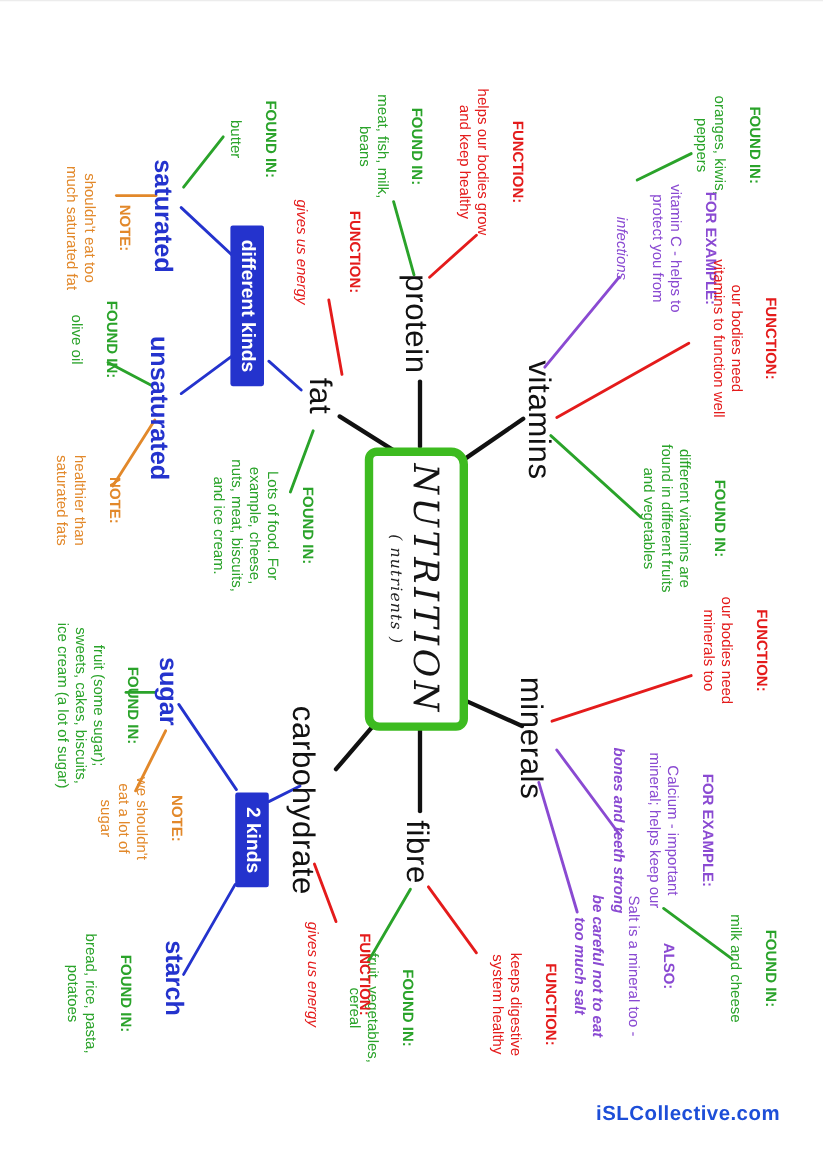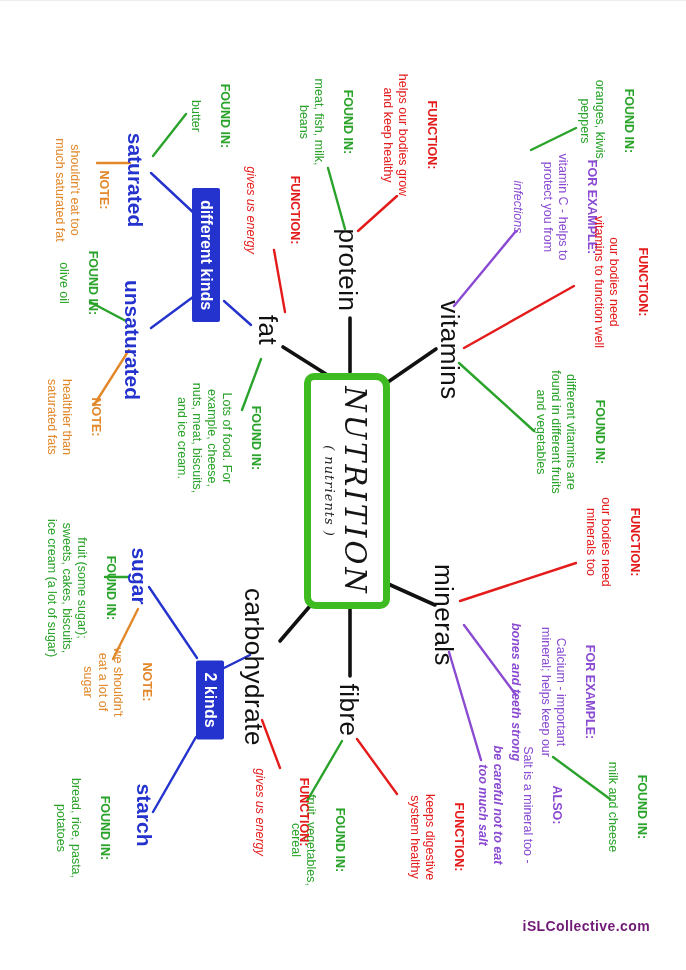--- a/index.html
+++ b/index.html
@@ -18,22 +18,22 @@
   .block .body{display:block;}
   .block .em{display:block;font-style:italic;}
   .block .em.embold{font-weight:bold;}
   .centerbox{position:absolute;z-index:3;background:#fff;display:flex;flex-direction:column;
              align-items:center;justify-content:center;border-style:solid;border-width:7px;
              border-radius:14px 10px 12px 10px;}
   .centerbox .title{font-family:"DejaVu Serif",serif;font-style:italic;font-size:29px;
                     letter-spacing:3px;color:#151515;}
   .centerbox .subtitle{font-family:"DejaVu Serif",serif;font-style:italic;font-size:13px;
                        color:#222;margin-top:1px;letter-spacing:1px;}
-  .watermark{position:absolute;right:36px;top:918px;z-index:5;color:#701a75;
-             font-weight:bold;font-size:14px;letter-spacing:.4px;}
+  .watermark{position:absolute;right:36px;top:918px;z-index:5;color:#1d4ed8;
+             font-weight:bold;font-size:17px;letter-spacing:.4px;}
 </style>
 </head>
 <body>
 
 <div class="page">
   <div class="land">
     <svg class="wires" id="wires" width="970" height="686" viewBox="0 0 970 686">
         <line x1="318" y1="336" x2="372" y2="336" stroke="#111111" stroke-width="3.6" stroke-linecap="round"></line>
         <line x1="382" y1="298" x2="349" y2="250" stroke="#111111" stroke-width="3.6" stroke-linecap="round"></line>
         <line x1="583" y1="300" x2="605" y2="251" stroke="#111111" stroke-width="3.6" stroke-linecap="round"></line>

